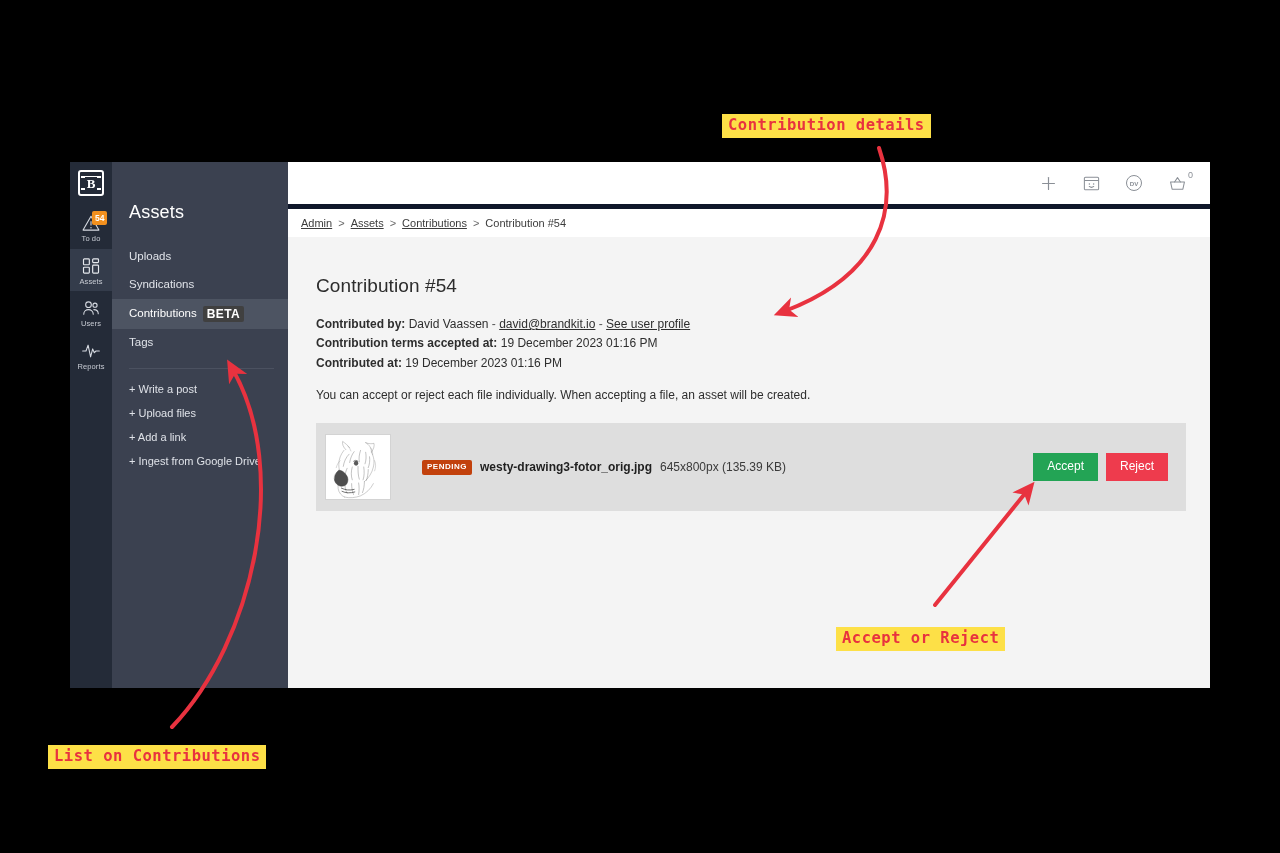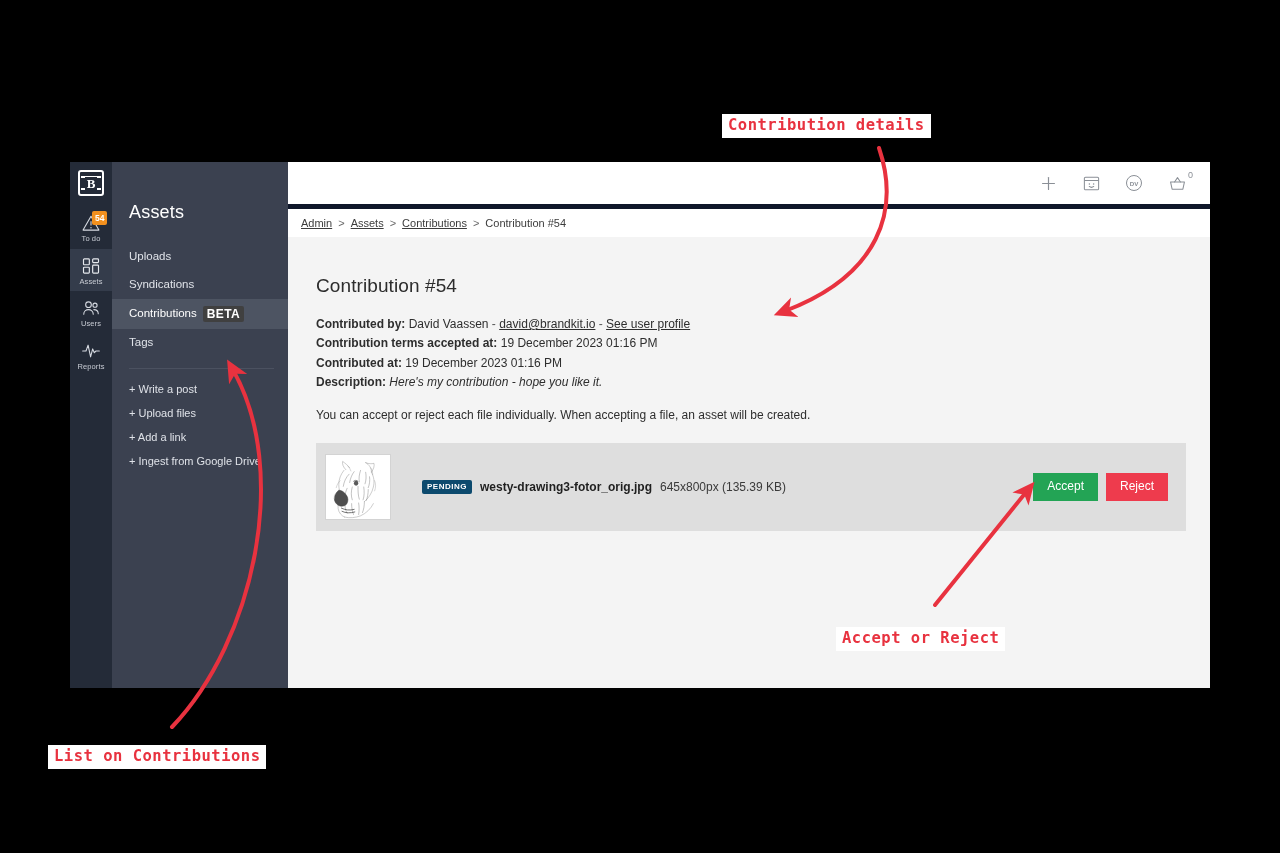--- a/index.html
+++ b/index.html
@@ -271,21 +271,21 @@
 
   #file-meta {
     flex: 1 1 auto;
     display: flex;
     align-items: center;
     gap: 8px;
     padding-left: 31px;
     min-width: 0;
   }
   .pending-pill {
-    background: #0c4a6e;
+    background: #c2410c;
     color: #ffffff;
     font-size: 8px;
     font-weight: bold;
     letter-spacing: .5px;
     padding: 3px 5px 3.5px;
     border-radius: 2px;
     line-height: 1;
   }
   #file-name {
     font-size: 12px;
@@ -307,21 +307,21 @@
     padding: 7px 14px 8px;
     cursor: pointer;
     line-height: 1.1;
   }
   .btn-accept { background: #23a455; }
   .btn-reject { background: #ee3b4d; }
 
   
   .anno-label {
     position: absolute;
-    background: #ffffff;
+    background: #fde047;
     color: #e8323f;
     font-family: "DejaVu Sans Mono", monospace;
     font-weight: bold;
     font-size: 15.5px;
     letter-spacing: .5px;
     padding: 3px 6px 4px;
     white-space: nowrap;
     line-height: 1.1;
   }
   #anno-details { left: 722px; top: 114px; }
@@ -481,24 +481,20 @@
         <div class="meta-line">
           <b>Contribution terms accepted at:</b>
           <span>19 December 2023 01:16 PM</span>
         </div>
 
         <div class="meta-line">
           <b>Contributed at:</b>
           <span>19 December 2023 01:16 PM</span>
         </div>
 
-        <div class="meta-line">
-          <b>Description:</b>
-          <i>Here's my contribution - hope you like it.</i>
-        </div>
 
         <div id="helper-text">You can accept or reject each file individually. When accepting a file, an asset will be created.</div>
 
         <div id="file-card">
 
           <div id="thumb">
             <svg viewBox="0 0 100 100" aria-hidden="true">
               <rect width="100" height="100" fill="#ffffff"></rect>
               <g stroke="#8e8e8e" stroke-width="0.7" fill="none" stroke-linecap="round">
                 <path d="M62 12c6 3 9 9 9 15 3-5 5-9 4-14-4 1-8 1-13-1Z"></path>

